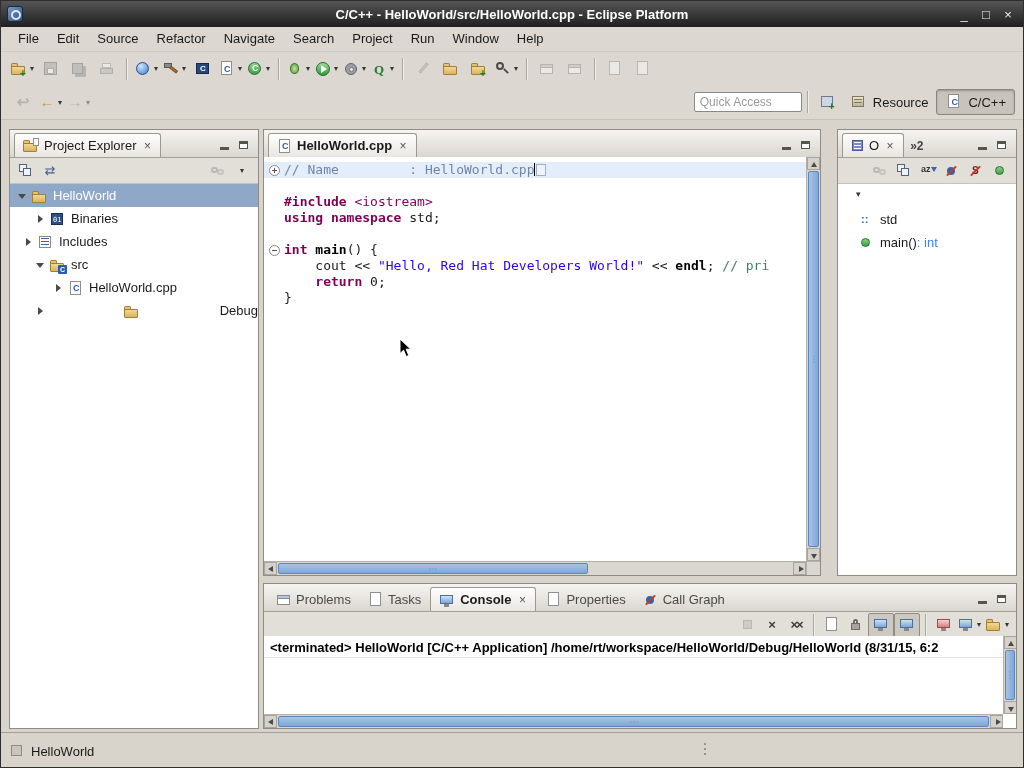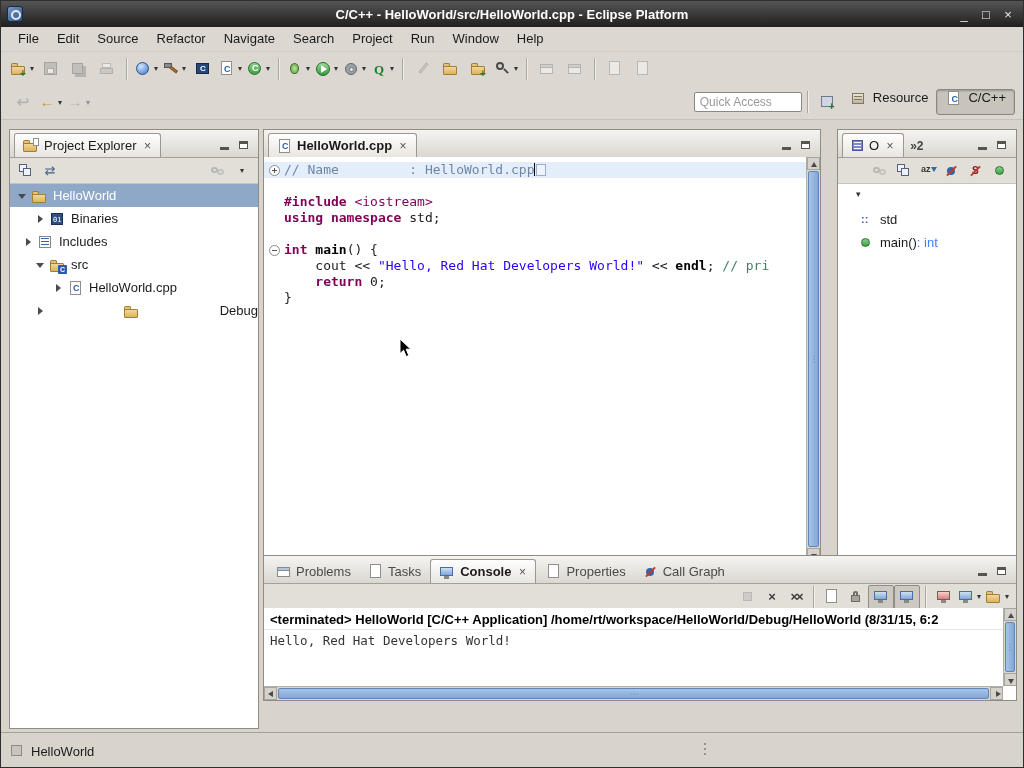--- a/index.html
+++ b/index.html
@@ -61,21 +61,21 @@
   .i-search::before{content:"";position:absolute;left:9px;top:10px;width:6px;height:2px;background:#4a4a4a;transform:rotate(45deg);}
   .i-table::after{content:"";position:absolute;left:2px;top:4px;width:13px;height:10px;background:#fff;border:1px solid #8a8a8a;box-sizing:border-box;}
   .i-table::before{content:"";position:absolute;left:2px;top:4px;width:13px;height:4px;background:#b3c6e0;border:1px solid #8a8a8a;z-index:1;box-sizing:border-box;}
   .glyph{font-size:15px;line-height:18px;display:inline-block;width:18px;text-align:center;}
   .g-gold{color:#c59a2f;font-weight:bold;}
   .g-gray{color:#8d8a83;font-weight:bold;}
 
   
   .qa{width:108px;height:20px;border:1px solid #888;border-radius:2px;background:#fff;font:12px "Liberation Sans",sans-serif;color:#333;padding:0 5px;box-sizing:border-box;outline:none;}
   .qa::placeholder{color:#9a9a9a;}
-  .persp{display:inline-flex;gap:5px;height:24px;padding:0 8px;border-radius:3px;cursor:default;}
+  .persp{display:inline-flex;align-items:center;gap:5px;height:24px;padding:0 8px;border-radius:3px;cursor:default;}
   .persp.active{background:#c8c4bc;border:1px solid #8a8780;box-shadow:inset 0 1px 2px rgba(0,0,0,.25);}
   .persp .plabel{font-size:13px;}
   .i-resource::after{content:"";position:absolute;left:2px;top:3px;width:12px;height:11px;background:linear-gradient(#ece5d2,#bdb49c);border:1px solid #7f775f;box-sizing:border-box;}
   .i-resource::before{content:"";position:absolute;left:4px;top:6px;width:8px;height:1px;background:#7f775f;box-shadow:0 3px 0 #7f775f;z-index:1;}
   .i-openpersp::after{content:"";position:absolute;left:2px;top:3px;width:12px;height:11px;background:#cfd6e2;border:1px solid #6d7892;box-sizing:border-box;}
 
   
   .panel{position:absolute;background:#fff;border:1px solid #8f8c85;border-radius:0;box-sizing:border-box;overflow:hidden;}
   .phead{height:27px;display:flex;align-items:flex-end;padding:0 4px;background:linear-gradient(#f5f4f1,#dad7d0);border-bottom:1px solid #a3a099;}
   .vtab{height:24px;display:flex;align-items:center;gap:5px;padding:0 7px;background:linear-gradient(#fefefe,#e9e6e1);border:1px solid #9b988f;border-bottom:none;border-radius:3px 3px 0 0;margin-right:2px;box-sizing:border-box;cursor:default;}
@@ -512,21 +512,21 @@
         <span>std</span>
       </div>
       <div class="orow">
         <span class="oi o-fn"></span>
         <span>main()</span>
           <span class="osuffix"> : int</span>
       </div>
     </div>
   </div>
 
-  <div class="panel" style="left:262px;top:554px;width:754px;height:146px;">
+  <div class="panel" style="left:262px;top:582px;width:754px;height:146px;">
     <div class="phead">
       <div class="vtab inactive">
         <span class="ic i-table" style="width:16px;height:16px;"></span>
         <span class="vlabel">Problems</span>
       </div>
       <div class="vtab inactive">
         <span class="ic icd" style="width:16px;height:16px;"></span>
         <span class="vlabel">Tasks</span>
       </div>
       <div class="vtab bold">
@@ -577,21 +577,20 @@
           <span class="ic ci-mon"></span>
           <span class="dd">▾</span>
         </span>
       <span class="tbtn">
           <span class="ic icf"></span>
           <span class="dd">▾</span>
         </span>
     </div>
     <div class="con-body">
       <div class="con-head">&lt;terminated&gt; HelloWorld [C/C++ Application] /home/rt/workspace/HelloWorld/Debug/HelloWorld (8/31/15, 6:2</div>
-      <div class="con-out">Hello, Red Hat Developers World!</div>
       <div class="con-vscroll">
         <span class="sb-btn sb-up"></span>
         <span class="sb-track">
             <span class="sb-thumb v" style="top:1px;bottom:1px;"></span>
           </span>
         <span class="sb-btn sb-down"></span>
       </div>
     </div>
     <div class="hscroll console-h">
       <span class="sb-btn sb-left"></span>

